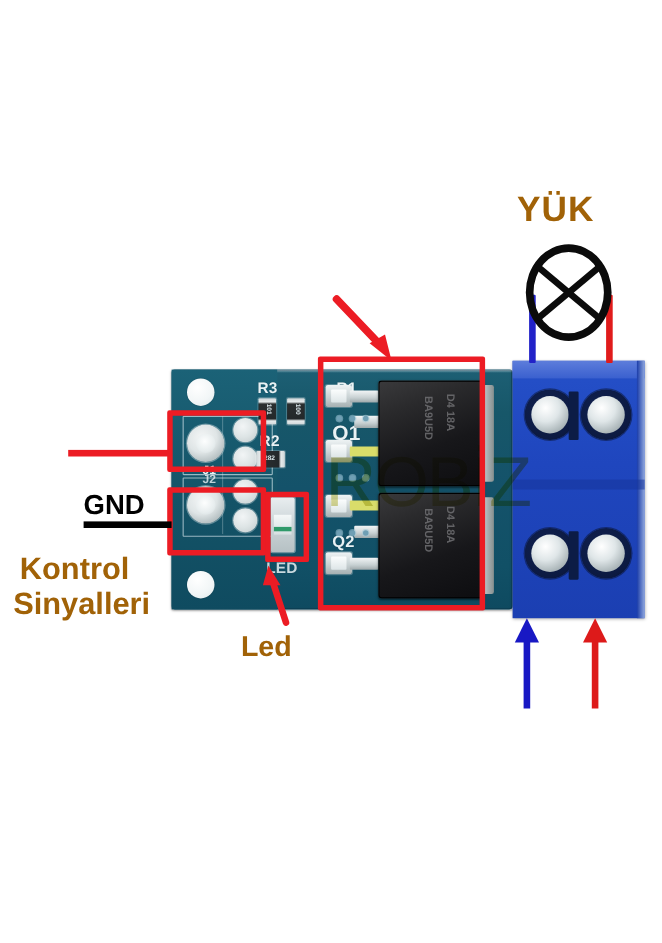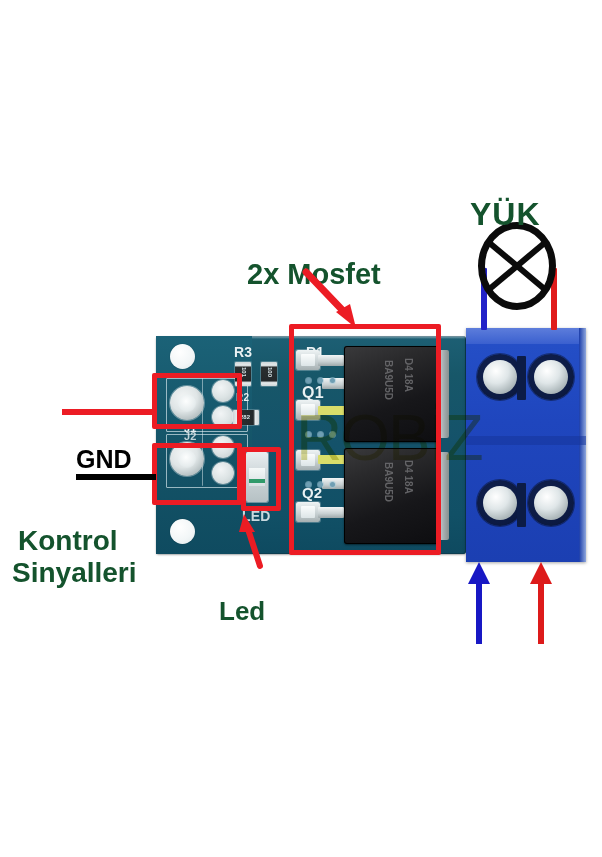--- a/index.html
+++ b/index.html
@@ -95,21 +95,21 @@
   .screw .cross i{position:absolute;background:#6d7a7d;opacity:.85;}
   .screw .cross i.a{left:15px;top:3px;width:4px;height:28px;}
   .screw .cross i.b{left:3px;top:15px;width:28px;height:4px;}
   .tb-slot{position:absolute;width:9px;height:44px;background:#0c1c46;border-radius:1px;}
 
   
   .wire{position:absolute;border-radius:1px;}
 
   
   .ann{position:absolute;white-space:nowrap;font-weight:700;}
-  .ann.red{color:#14532d;margin-top:24px;}
+  .ann.red{color:#a16207;}
   .ann.black{color:#000;}
   .redbox{position:absolute;border:5px solid #ec1c24;border-radius:2px;box-sizing:border-box;}
   .redline{position:absolute;background:#ec1c24;}
   .blackline{position:absolute;background:#000;}
   .arrow{position:absolute;}
 
   
   .lamp{position:absolute;left:478px;top:222px;width:78px;height:88px;}
   .lamp .circ{position:absolute;inset:0;border:7px solid #0b0b0b;border-radius:50%;}
   .lamp .x1,.lamp .x2{position:absolute;left:50%;top:50%;width:74px;height:6px;background:#0b0b0b;}
@@ -147,27 +147,27 @@
     <div class="silktext" style="left:28px;top:86px;font-size:11px;">J1</div>
     <div class="silktext" style="left:28px;top:94px;font-size:11px;opacity:.8;">J2</div>
 
     <div class="silktext" style="left:78px;top:8px;font-size:14px;">R3</div>
     <div class="silktext" style="left:104px;top:8px;font-size:14px;margin-left:46px;">R1</div>
     <div class="res" style="left:79px;top:26px;"></div>
     <div class="resval" style="left:83px;top:33px;transform:rotate(90deg);">101</div>
     <div class="res" style="left:105px;top:26px;"></div>
     <div class="resval" style="left:109px;top:33px;transform:rotate(90deg);">100</div>
 
-    <div class="silktext" style="left:80px;top:56px;font-size:10px;">R2</div>
+    <div class="silktext" style="left:80px;top:56px;font-size:14px;">R2</div>
     <div class="res h" style="left:77px;top:74px;"></div>
     <div class="resval" style="left:84px;top:78px;">282</div>
 
     <div class="silktext" style="left:86px;top:172px;font-size:14px;opacity:.85;">LED</div>
 
-    <div class="silktext" style="left:146px;top:48px;font-size:16px;">Q1</div>
+    <div class="silktext" style="left:146px;top:48px;font-size:19px;">Q1</div>
     <div class="silktext" style="left:146px;top:148px;font-size:15px;">Q2</div>
 
     <div class="padsq" style="left:140px;top:14px;"></div>
     <div class="moslead" style="left:162px;top:19px;"></div>
     <div class="padsq" style="left:140px;top:64px;"></div>
     <div class="yellowlead" style="left:162px;top:70px;"></div>
     <div class="moslead" style="left:166px;top:42px;"></div>
 
     <div class="padsq" style="left:140px;top:114px;"></div>
     <div class="yellowlead" style="left:162px;top:119px;"></div>
@@ -243,21 +243,20 @@
   </div>
   <div class="ann red" style="left:470px;top:172px;font-size:32px;letter-spacing:1px;">YÜK</div>
 
   <div class="wm">ROBİZ</div>
 
   <div class="redbox" style="left:289px;top:324px;width:152px;height:231px;"></div>
   <div class="redbox" style="left:152px;top:373px;width:90px;height:56px;"></div>
   <div class="redbox" style="left:152px;top:443px;width:90px;height:62px;"></div>
   <div class="redbox" style="left:241px;top:447px;width:40px;height:64px;"></div>
 
-  <div class="ann red" style="left:247px;top:234px;font-size:29px;">2x Mosfet</div>
   <svg class="arrow" style="left:300px;top:268px;width:70px;height:64px;" viewBox="0 0 70 64">
     <line x1="6" y1="4" x2="48" y2="48" stroke="#ec1c24" stroke-width="7" stroke-linecap="round"></line>
     <polygon points="56,60 36,44 50,36" fill="#ec1c24"></polygon>
   </svg>
 
   <div class="redline" style="left:62px;top:409px;width:94px;height:6px;"></div>
 
   <div class="ann black" style="left:76px;top:445px;font-size:25px;">GND</div>
   <div class="blackline" style="left:76px;top:474px;width:80px;height:6px;"></div>
 

